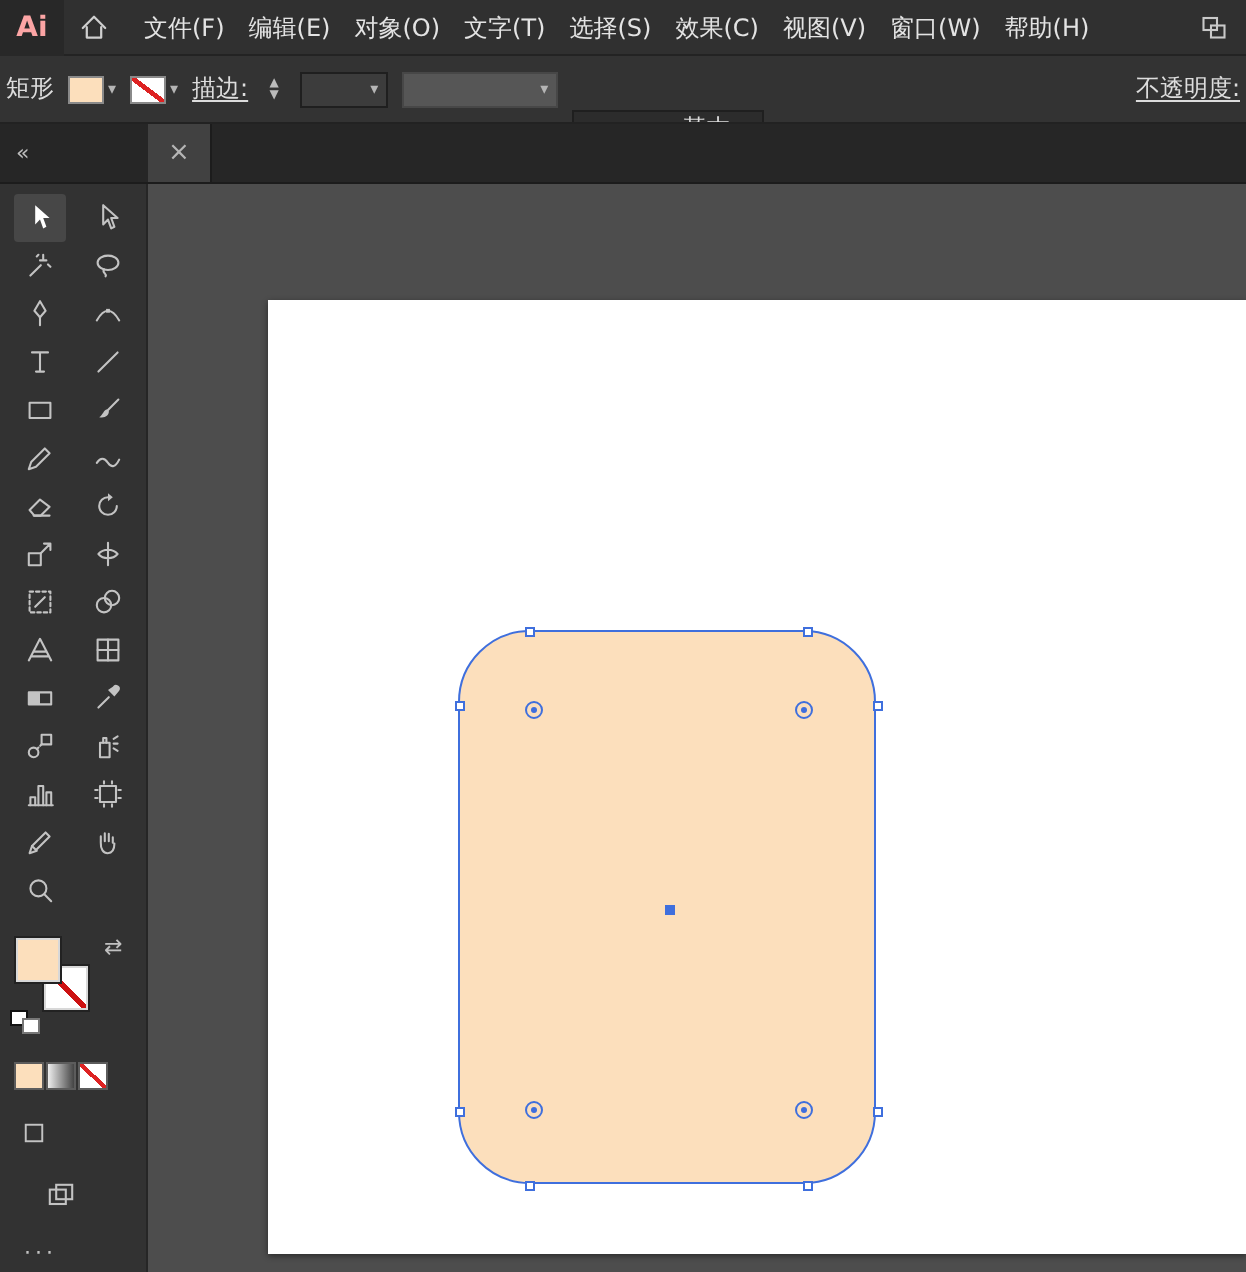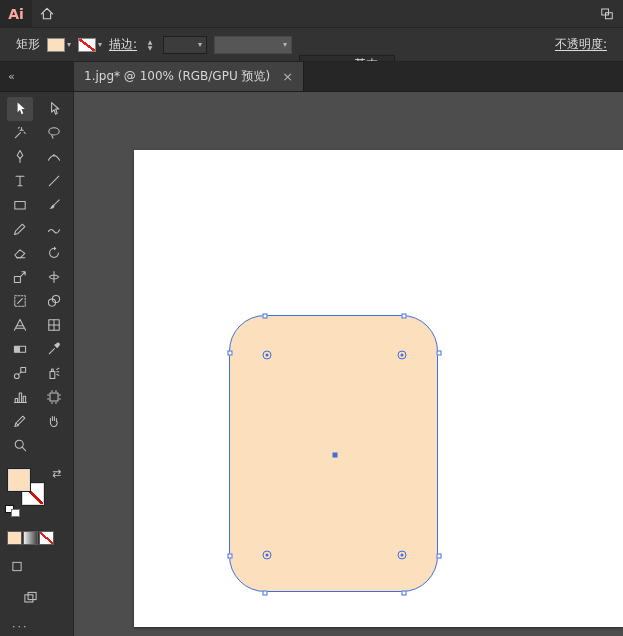--- a/index.html
+++ b/index.html
@@ -10,21 +10,21 @@
   .menubar { height:28px; background:#303030; display:flex; align-items:center; border-bottom:1px solid #232323; }
   .logo { width:32px; height:28px; display:flex; align-items:center; justify-content:center;
           color:#fca5a5; font-weight:bold; font-size:14px; background:#282828; cursor:pointer; }
   .homebtn { width:30px; height:28px; display:flex; align-items:center; justify-content:center; color:#cfcfcf; cursor:pointer; }
   .menus { display:flex; margin-left:4px; }
   .menu-item { color:#e3e3e3; font-size:12px; padding:0 6px; line-height:28px; cursor:default; white-space:nowrap; }
   .arrange { margin-left:auto; margin-right:8px; color:#c9c9c9; cursor:pointer; display:flex; }
 
   
   .controlbar { height:34px; background:#333333; display:flex; align-items:center; gap:7px;
-                padding:0 16px; border-bottom:1px solid #222; font-size:12px; color:#ddd; overflow:hidden; }
+                padding:0 3px; border-bottom:1px solid #222; font-size:12px; color:#ddd; overflow:hidden; }
   .underline { text-decoration:underline; text-underline-offset:2px; }
   .swatch-wrap { display:flex; align-items:center; gap:2px; }
   .swatch { width:18px; height:14px; border:1px solid #8a8a8a; display:inline-block; position:relative; }
   .swatch.fillsw { background:var(--fill); }
   .noneslash { background:#fff; }
   .noneslash::after { content:""; position:absolute; inset:0;
       background:linear-gradient(to top right, transparent 44%, #d22 44%, #d22 56%, transparent 56%); }
   .caret { font-size:8px; color:#b5b5b5; }
   .spinner { display:flex; flex-direction:column; width:12px; cursor:pointer; }
   .spinner span { font-size:6px; line-height:6px; color:#bbb; text-align:center; }
@@ -95,20 +95,31 @@
 <div class="app">
 
   <header class="menubar">
     <div class="logo">Ai</div>
     <div class="homebtn">
       <svg width="16" height="16" viewBox="0 0 20 20" fill="none" stroke="currentColor" stroke-width="1.4" stroke-linecap="round" stroke-linejoin="round">
         <path d="M3 10 10 3l7 7"></path>
           <path d="M5.5 9.5V16h9V9.5"></path>
       </svg>
     </div>
+    <nav class="menus" id="menus">
+        <span class="menu-item">文件(F)</span>
+        <span class="menu-item">编辑(E)</span>
+        <span class="menu-item">对象(O)</span>
+        <span class="menu-item">文字(T)</span>
+        <span class="menu-item">选择(S)</span>
+        <span class="menu-item">效果(C)</span>
+        <span class="menu-item">视图(V)</span>
+        <span class="menu-item">窗口(W)</span>
+        <span class="menu-item">帮助(H)</span>
+      </nav>
     <div class="arrange">
       <svg width="16" height="15" viewBox="0 0 20 20" fill="none" stroke="currentColor" stroke-width="1.4">
         <rect x="3" y="4" width="9" height="8"></rect>
           <rect x="8" y="9" width="9" height="8"></rect>
       </svg>
     </div>
   </header>
 
   <div class="controlbar">
     <span>矩形</span>
@@ -135,21 +146,20 @@
       <span class="line"></span>
       <span>基本</span>
       <span class="caret">▾</span>
     </span>
     <span class="opacity underline">不透明度:</span>
   </div>
 
   <div class="tabrow">
     <div class="collapse">«</div>
     <div class="tab">
-      <span>1.jpg* @ 100% (RGB/GPU 预览)</span>
       <span class="close">×</span>
     </div>
   </div>
 
   <div class="appbody">
 
     <aside class="toolbar">
       <div class="tools" id="tools">
           <div class="tool active">
             <svg viewBox="0 0 20 20" fill="none" stroke="currentColor" stroke-width="1.3" stroke-linecap="round" stroke-linejoin="round">

